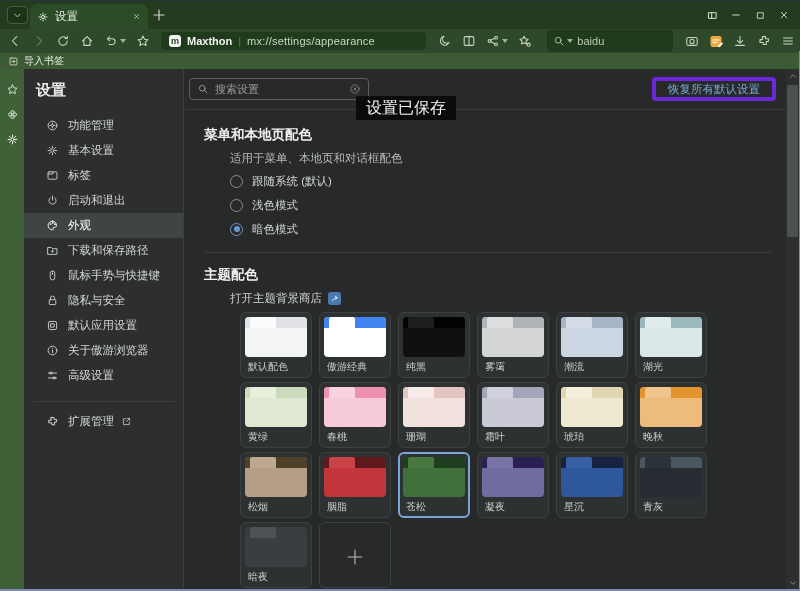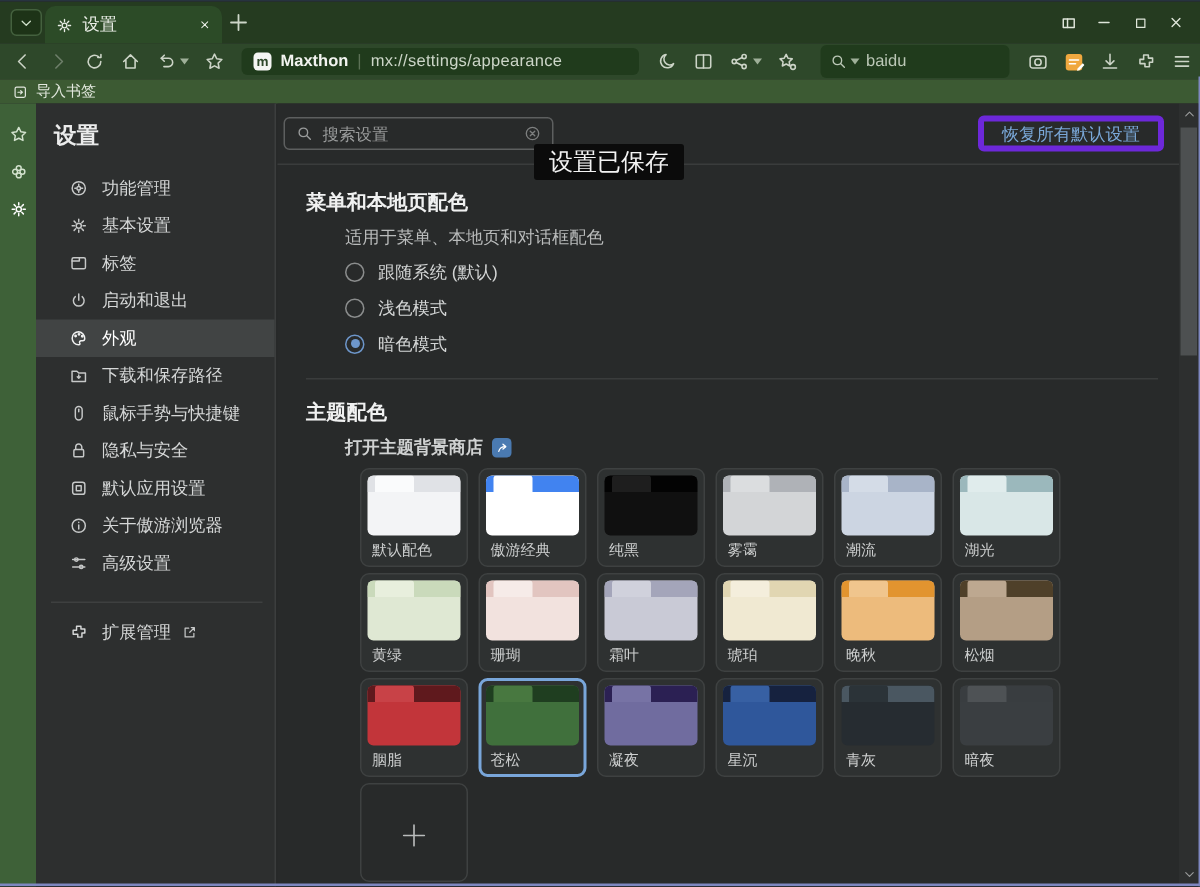--- a/index.html
+++ b/index.html
@@ -79,21 +79,21 @@
   #radios{position:absolute;left:45px;top:100px;}
   .ropt{height:24px;display:flex;align-items:center;}
   .rdot{width:13px;height:13px;border:1.5px solid #8b8d8d;border-radius:50%;position:relative;}
   .ropt.sel .rdot{border-color:#6d96ca;}
   .ropt.sel .rdot::after{content:"";position:absolute;left:2.5px;top:2.5px;width:6px;height:6px;
       border-radius:50%;background:#6d96ca;}
   .ropt .rl{font-size:11.5px;color:#d3d5d5;margin-left:9px;}
   #s-div{position:absolute;left:19px;right:14px;top:183px;border-top:1px solid #3a3c3c;}
   #s2-title{position:absolute;left:19px;top:197px;}
   #store-row{position:absolute;left:45px;top:222px;display:flex;align-items:center;}
-  #store-row .sl{font-size:11.5px;color:#d0d2d2;font-weight:bold;}
+  #store-row .sl{font-size:11.5px;color:#d0d2d2;font-weight:normal;}
   #store-badge{width:13px;height:13px;border-radius:3px;background:#4a7ab1;color:#fff;margin-left:6px;
       display:flex;align-items:center;justify-content:center;}
 
   #grid{position:absolute;left:55px;top:243px;display:grid;grid-template-columns:repeat(6,72px);
       grid-auto-rows:66px;gap:4px 7px;}
   .tile{border:1px solid #3e4141;border-radius:6px;background:#2e3131;padding:4px 4px 0 4px;}
   .tile.sel{border:2px solid #79a6da;padding:3px 3px 0 3px;}
   .swatch{position:relative;width:100%;height:40px;border-radius:4px;overflow:hidden;}
   .swbar{position:absolute;left:0;top:0;width:100%;height:11px;}
   .swtab{position:absolute;left:5px;top:0;width:26px;height:11px;border-radius:2px 2px 0 0;}
@@ -592,20 +592,27 @@
           <div class="tname">湖光</div>
         </div>
         <div class="tile">
           <div class="swatch" style="background: rgb(223, 232, 211);">
             <div class="swbar" style="background: rgb(202, 218, 187);"></div>
             <div class="swtab" style="background: rgb(232, 239, 221);"></div>
           </div>
           <div class="tname">黄绿</div>
         </div>
         <div class="tile">
+          <div class="swatch" style="background: rgb(246, 202, 215);">
+            <div class="swbar" style="background: rgb(240, 144, 177);"></div>
+            <div class="swtab" style="background: rgb(248, 211, 222);"></div>
+          </div>
+          <div class="tname">春桃</div>
+        </div>
+        <div class="tile">
           <div class="swatch" style="background: rgb(242, 226, 222);">
             <div class="swbar" style="background: rgb(226, 197, 192);"></div>
             <div class="swtab" style="background: rgb(246, 235, 232);"></div>
           </div>
           <div class="tname">珊瑚</div>
         </div>
         <div class="tile">
           <div class="swatch" style="background: rgb(201, 202, 214);">
             <div class="swbar" style="background: rgb(164, 165, 186);"></div>
             <div class="swtab" style="background: rgb(208, 209, 220);"></div>

